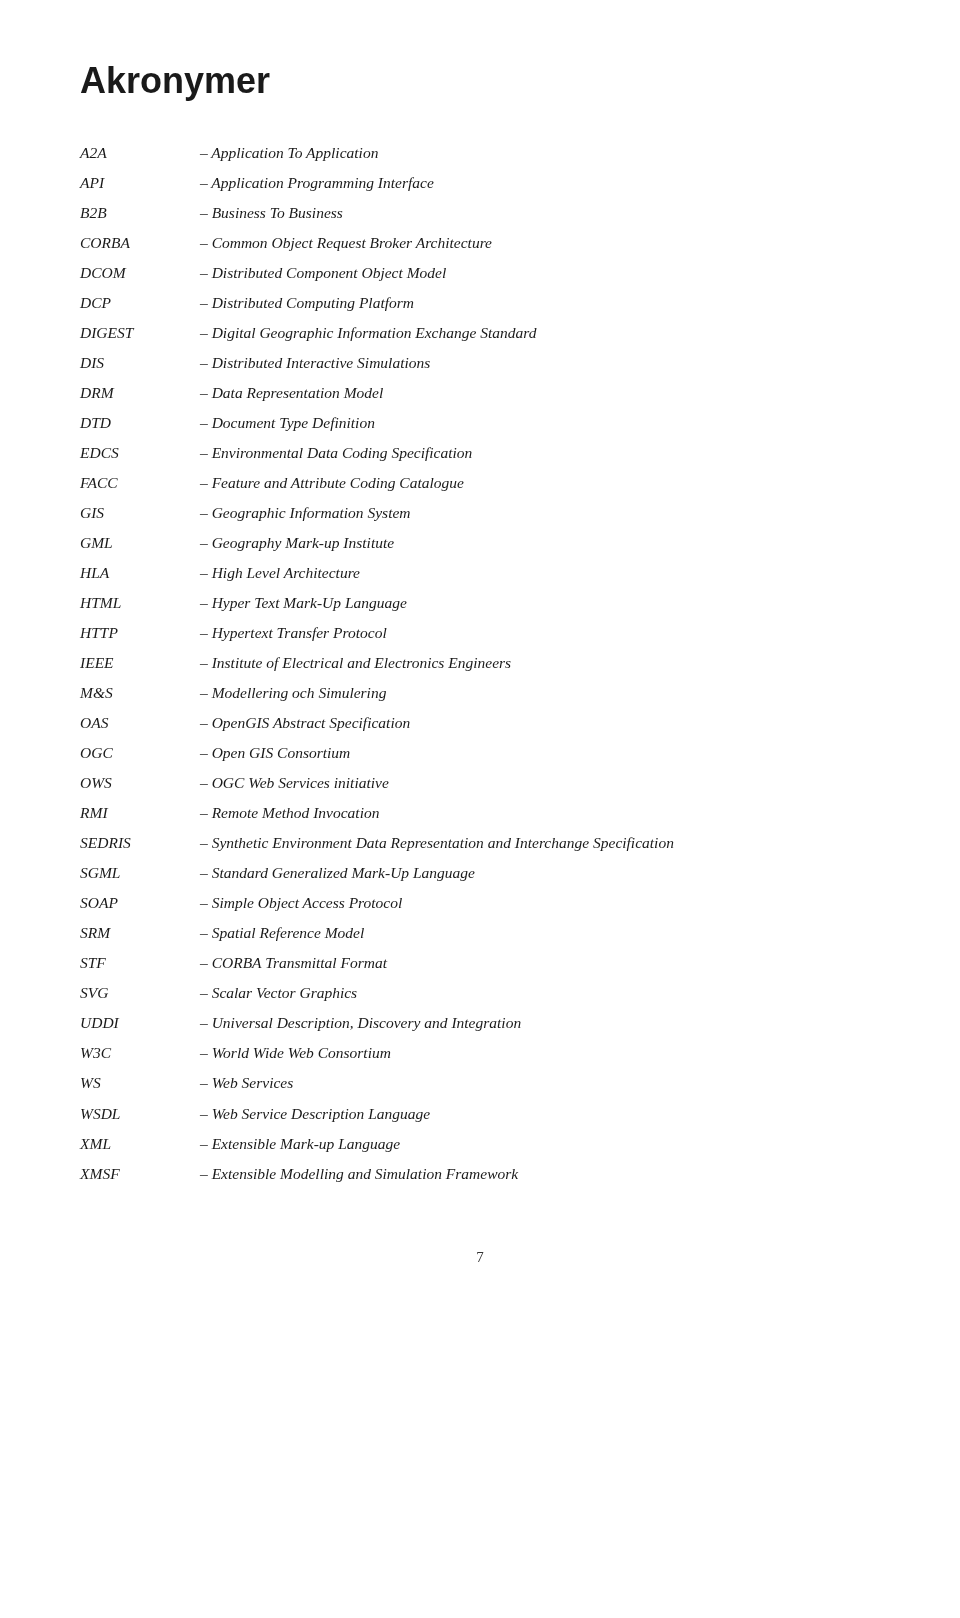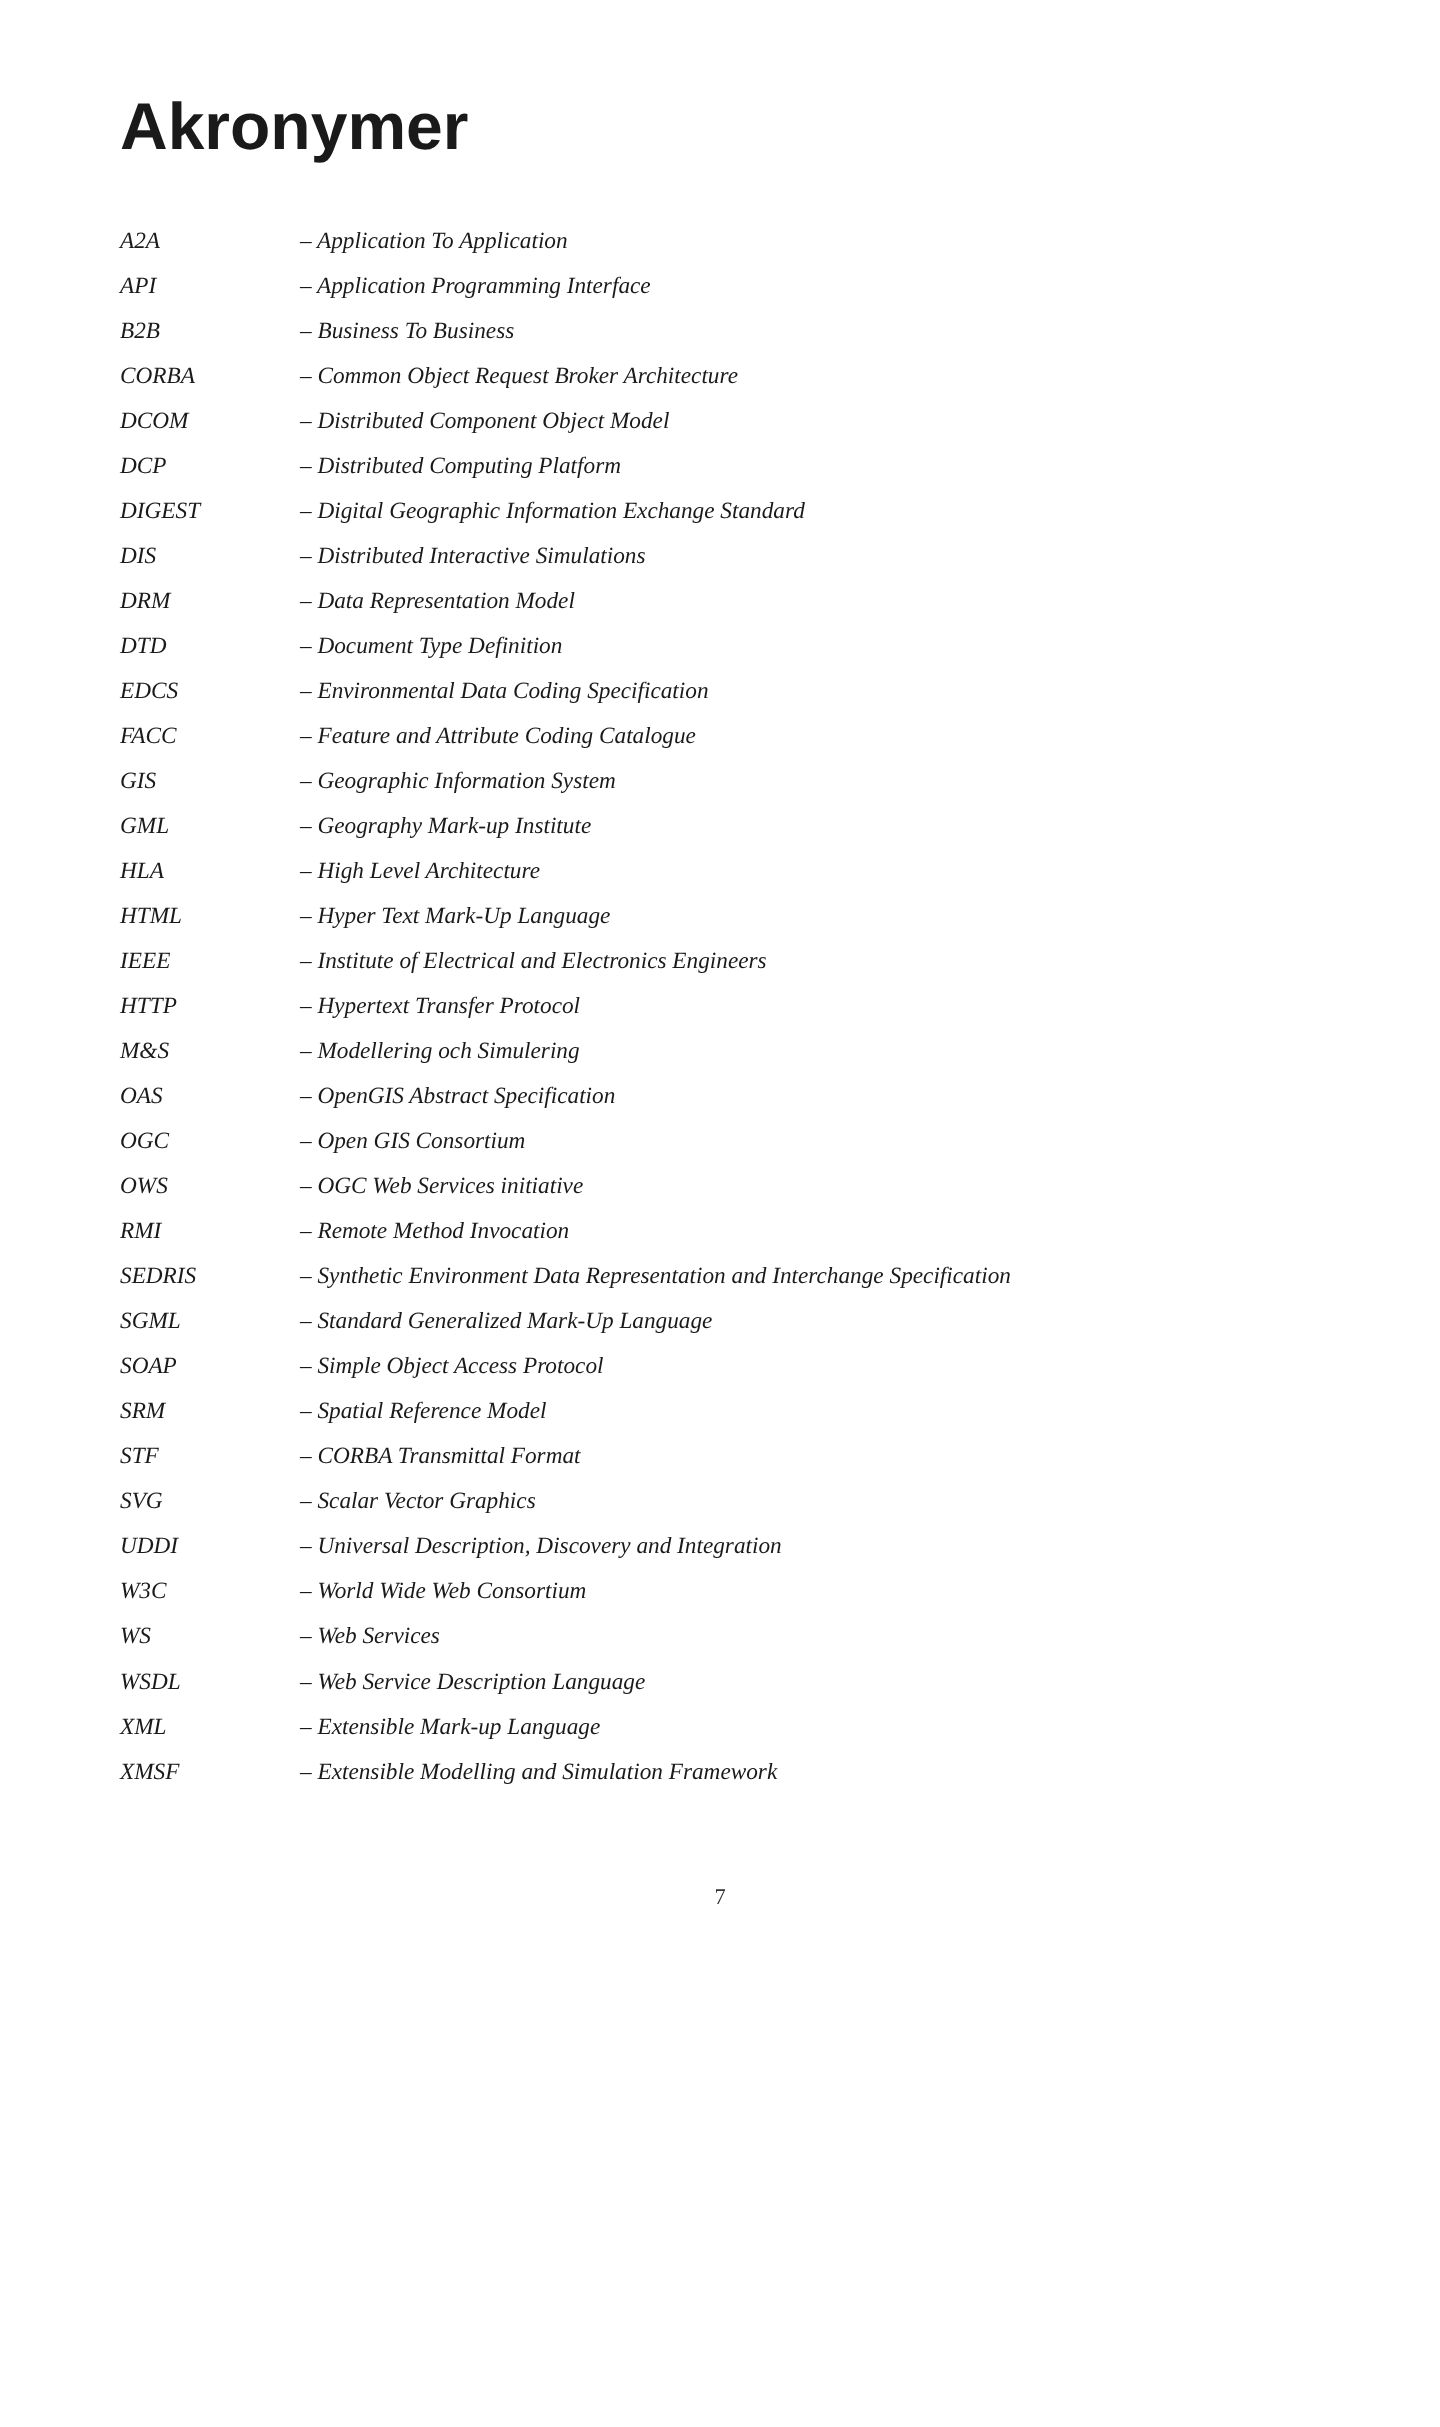--- a/index.html
+++ b/index.html
@@ -11,21 +11,21 @@
     body {
       background-color: #ffffff;
       font-family: "Times New Roman", Times, serif;
       width: 960px;
       min-height: 1618px;
       padding: 60px 80px 80px 80px;
       color: #1a1a1a;
     }
 
     h1 {
-      font-size: 44px;
+      font-size: 36px;
       font-weight: bold;
       margin-bottom: 36px;
       font-family: Arial, Helvetica, sans-serif;
     }
 
     .acronym-table {
       width: 100%;
       border-collapse: collapse;
       font-style: italic;
     }
@@ -120,28 +120,28 @@
       </tr>
       <tr>
         <td>HLA</td>
         <td>– High Level Architecture</td>
       </tr>
       <tr>
         <td>HTML</td>
         <td>– Hyper Text Mark-Up Language</td>
       </tr>
       <tr>
+        <td>HTTP</td>
+        <td>– Hypertext Transfer Protocol</td>
+      </tr>
+      <tr>
         <td>IEEE</td>
         <td>– Institute of Electrical and Electronics Engineers</td>
       </tr>
       <tr>
-        <td>HTTP</td>
-        <td>– Hypertext Transfer Protocol</td>
-      </tr>
-      <tr>
         <td>M&amp;S</td>
         <td>– Modellering och Simulering</td>
       </tr>
       <tr>
         <td>OAS</td>
         <td>– OpenGIS Abstract Specification</td>
       </tr>
       <tr>
         <td>OGC</td>
         <td>– Open GIS Consortium</td>

